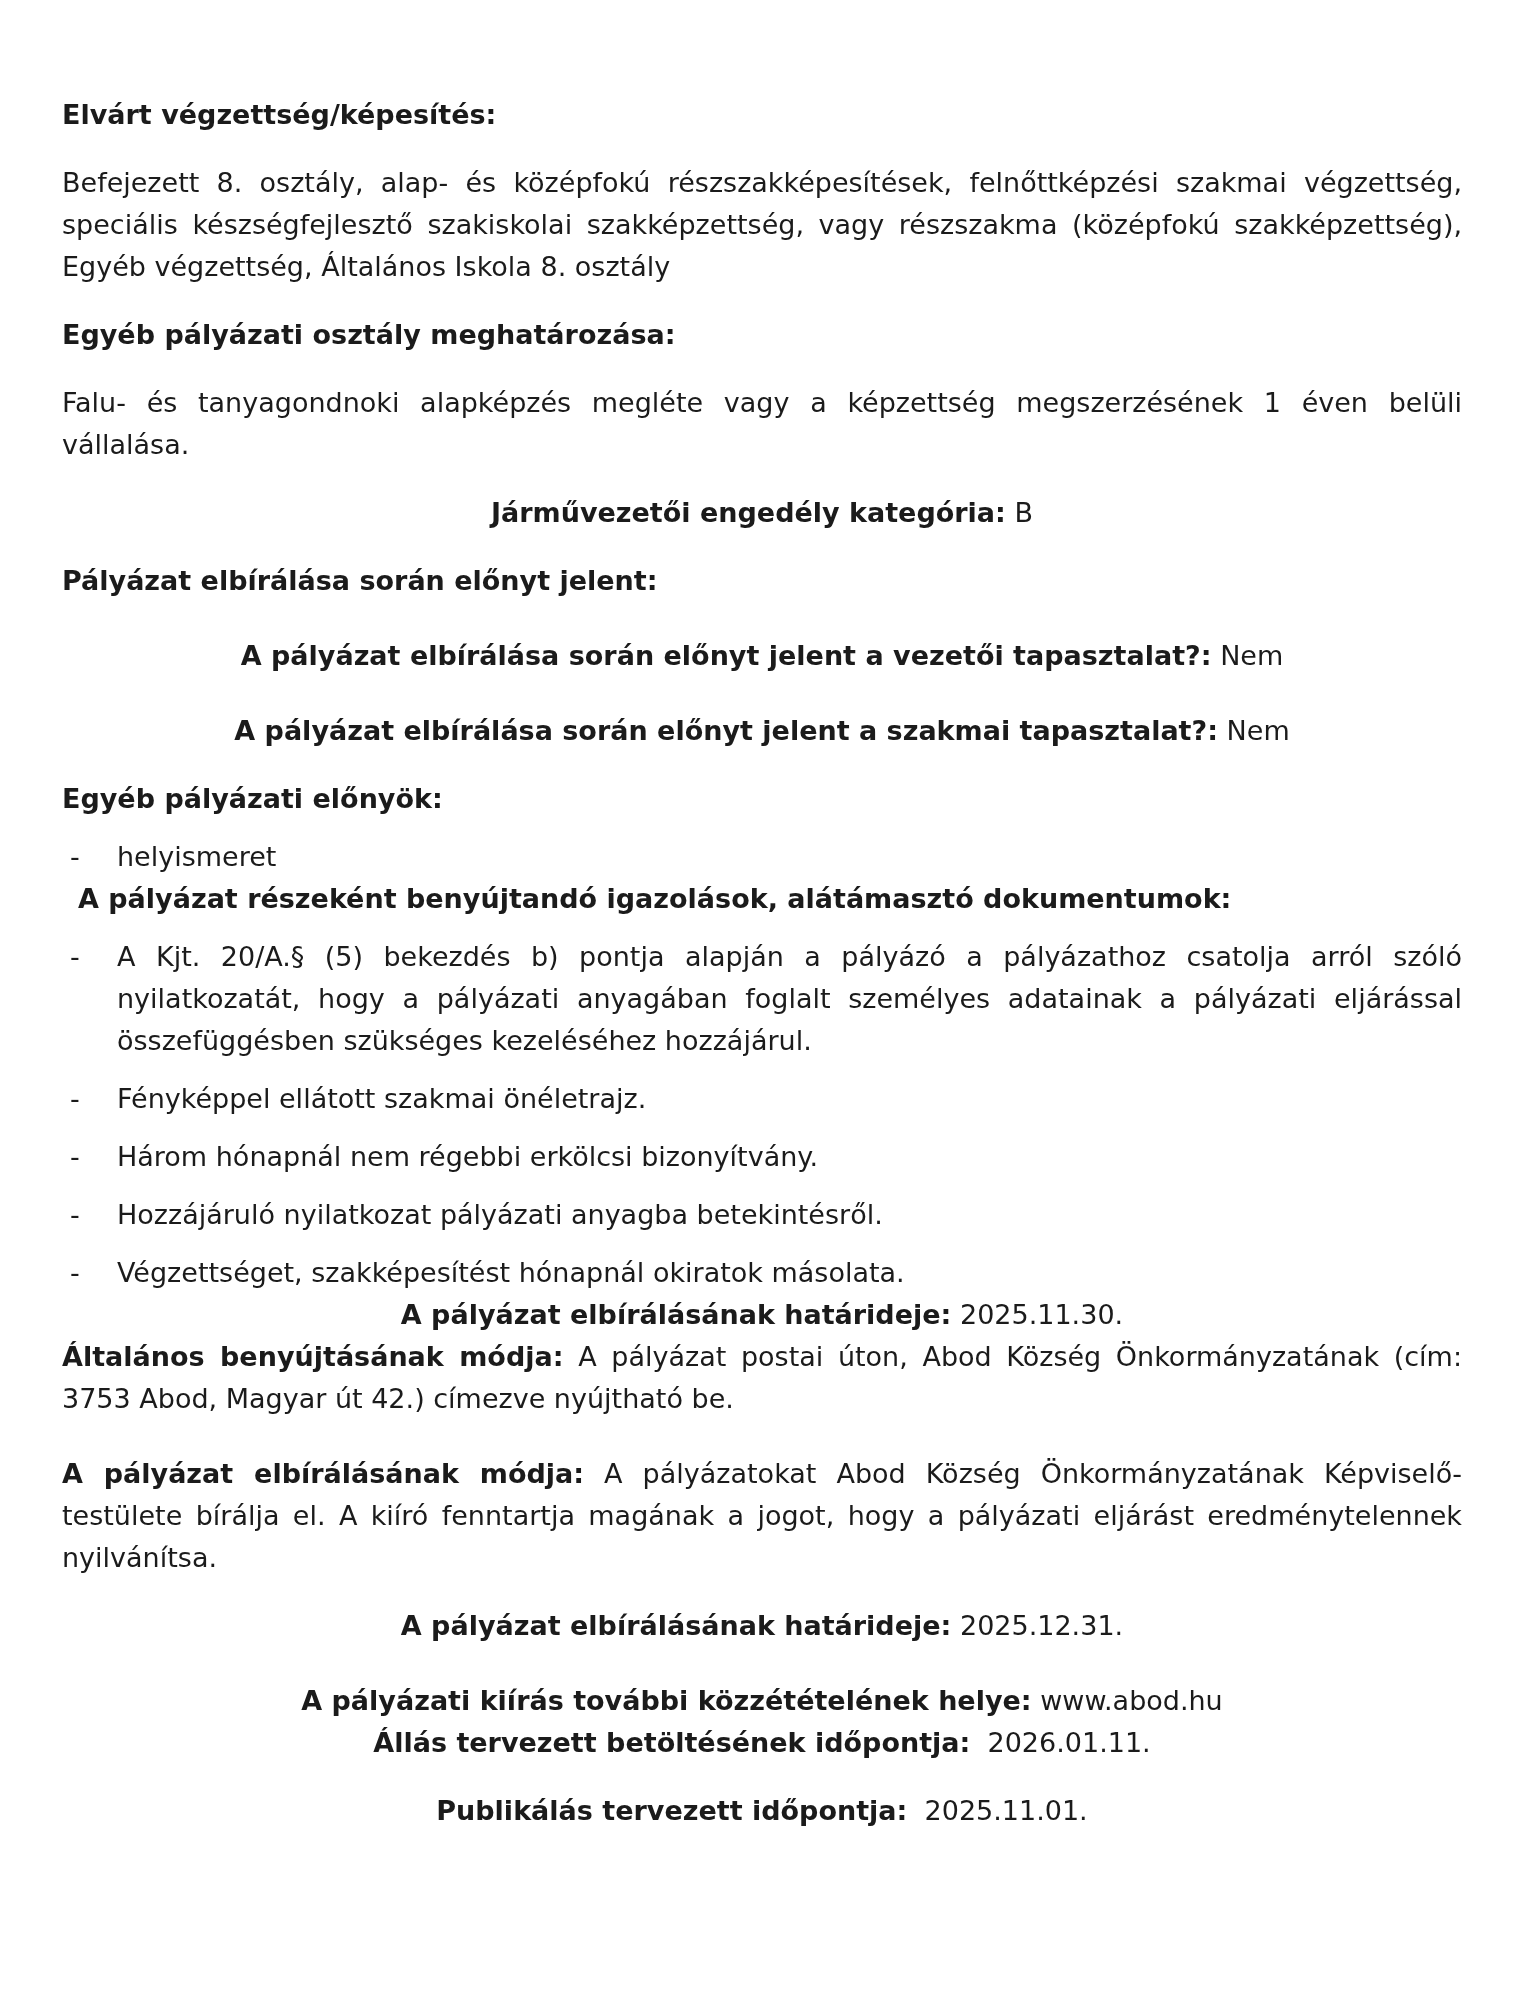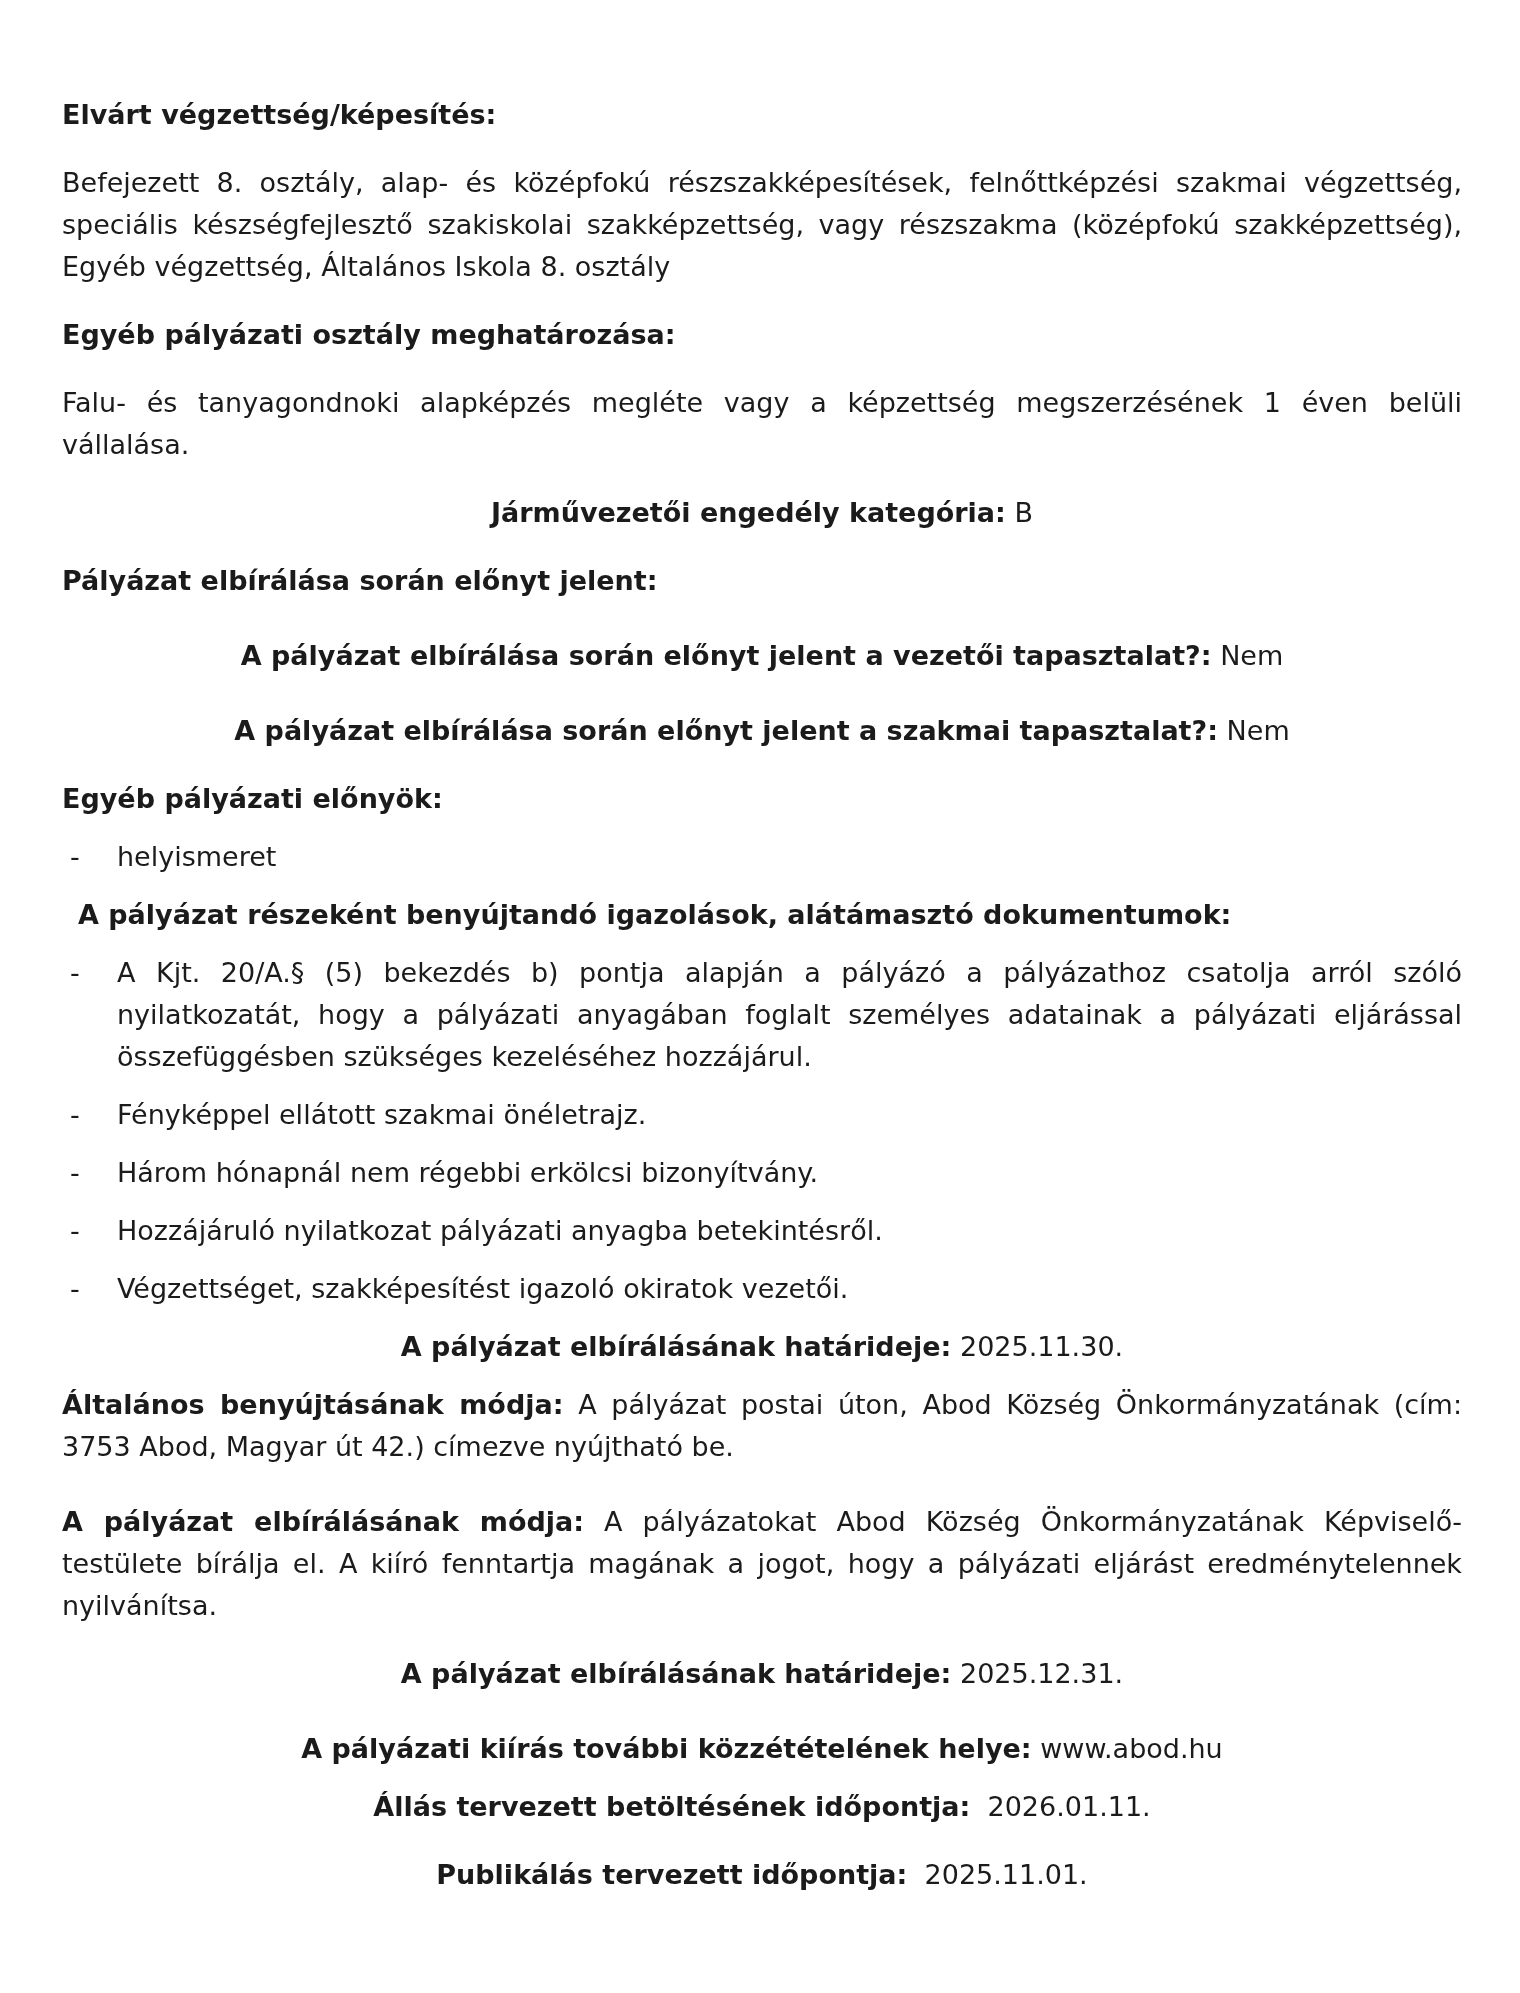--- a/index.html
+++ b/index.html
@@ -17,21 +17,21 @@
     font-family: "DejaVu Sans", "Liberation Sans", sans-serif;
     font-size: 27px;
     line-height: 42px;
     padding: 94px 58px 60px 62px;
   }
   .blk {
     margin: 26px 0 0 0;
     text-align: justify;
   }
   .mt-0  { margin-top: 0; }
-  .mt-sm { margin-top: 16px; }
+  .mt-sm { margin-top: 0; }
   .mt-md { margin-top: 26px; }
   .mt-lg { margin-top: 33px; }
   .heading {
     font-weight: bold;
     text-align: left;
   }
   .heading-indented {
     font-weight: bold;
     text-align: left;
     margin-left: 16px;
@@ -80,21 +80,21 @@
   <p class="blk heading-indented mt-sm">A pályázat részeként benyújtandó igazolások, alátámasztó dokumentumok:</p>
 
   <div class="li mt-md"><span class="dash">-</span><span class="li-text">A Kjt. 20/A.§ (5) bekezdés b) pontja alapján a pályázó a pályázathoz csatolja arról szóló nyilatkozatát, hogy a pályázati anyagában foglalt személyes adatainak a pályázati eljárással összefüggésben szükséges kezeléséhez hozzájárul.</span></div>
 
   <div class="li single"><span class="dash">-</span><span class="li-text">Fényképpel ellátott szakmai önéletrajz.</span></div>
 
   <div class="li single"><span class="dash">-</span><span class="li-text">Három hónapnál nem régebbi erkölcsi bizonyítvány.</span></div>
 
   <div class="li single"><span class="dash">-</span><span class="li-text">Hozzájáruló nyilatkozat pályázati anyagba betekintésről.</span></div>
 
-  <div class="li single"><span class="dash">-</span><span class="li-text">Végzettséget, szakképesítést igazoló okiratok vezetői.</span></div>
+  <div class="li single"><span class="dash">-</span><span class="li-text">Végzettséget, szakképesítést hónapnál okiratok másolata.</span></div>
 
   <p class="blk single mt-sm"><span class="field-label">A pályázat elbírálásának határideje:</span> <span class="field-value">2025.11.30.</span></p>
 
   <p class="blk mt-sm"><span class="field-label">Általános benyújtásának módja:</span> <span class="field-value">A pályázat postai úton, Abod Község Önkormányzatának (cím: 3753 Abod, Magyar út 42.) címezve nyújtható be.</span></p>
 
   <p class="blk mt-lg"><span class="field-label">A pályázat elbírálásának módja:</span> <span class="field-value">A pályázatokat Abod Község Önkormányzatának Képviselő-testülete bírálja el. A kiíró fenntartja magának a jogot, hogy a pályázati eljárást eredménytelennek nyilvánítsa.</span></p>
 
   <p class="blk single"><span class="field-label">A pályázat elbírálásának határideje:</span> <span class="field-value">2025.12.31.</span></p>
 
   <p class="blk single mt-lg"><span class="field-label">A pályázati kiírás további közzétételének helye:</span> <span class="field-value">www.abod.hu</span></p>

